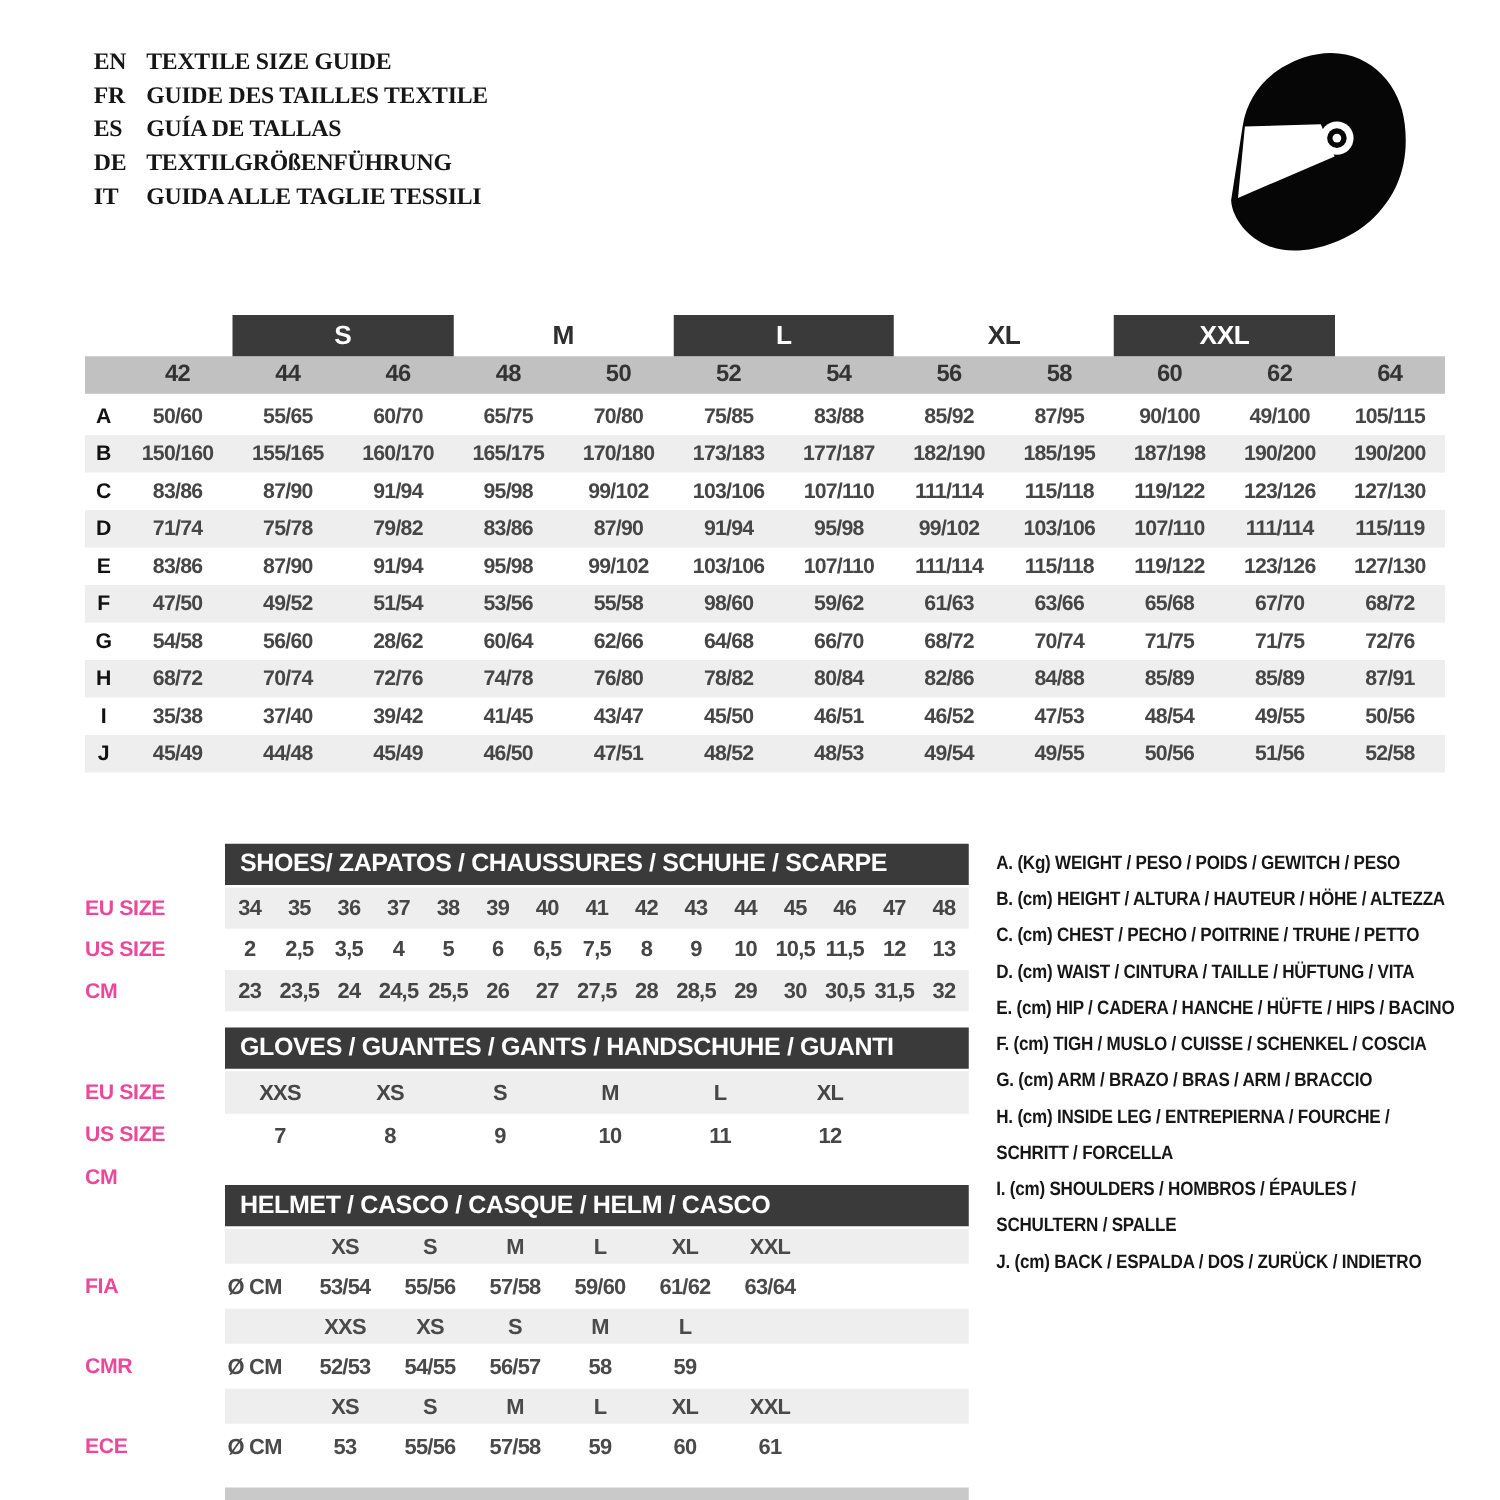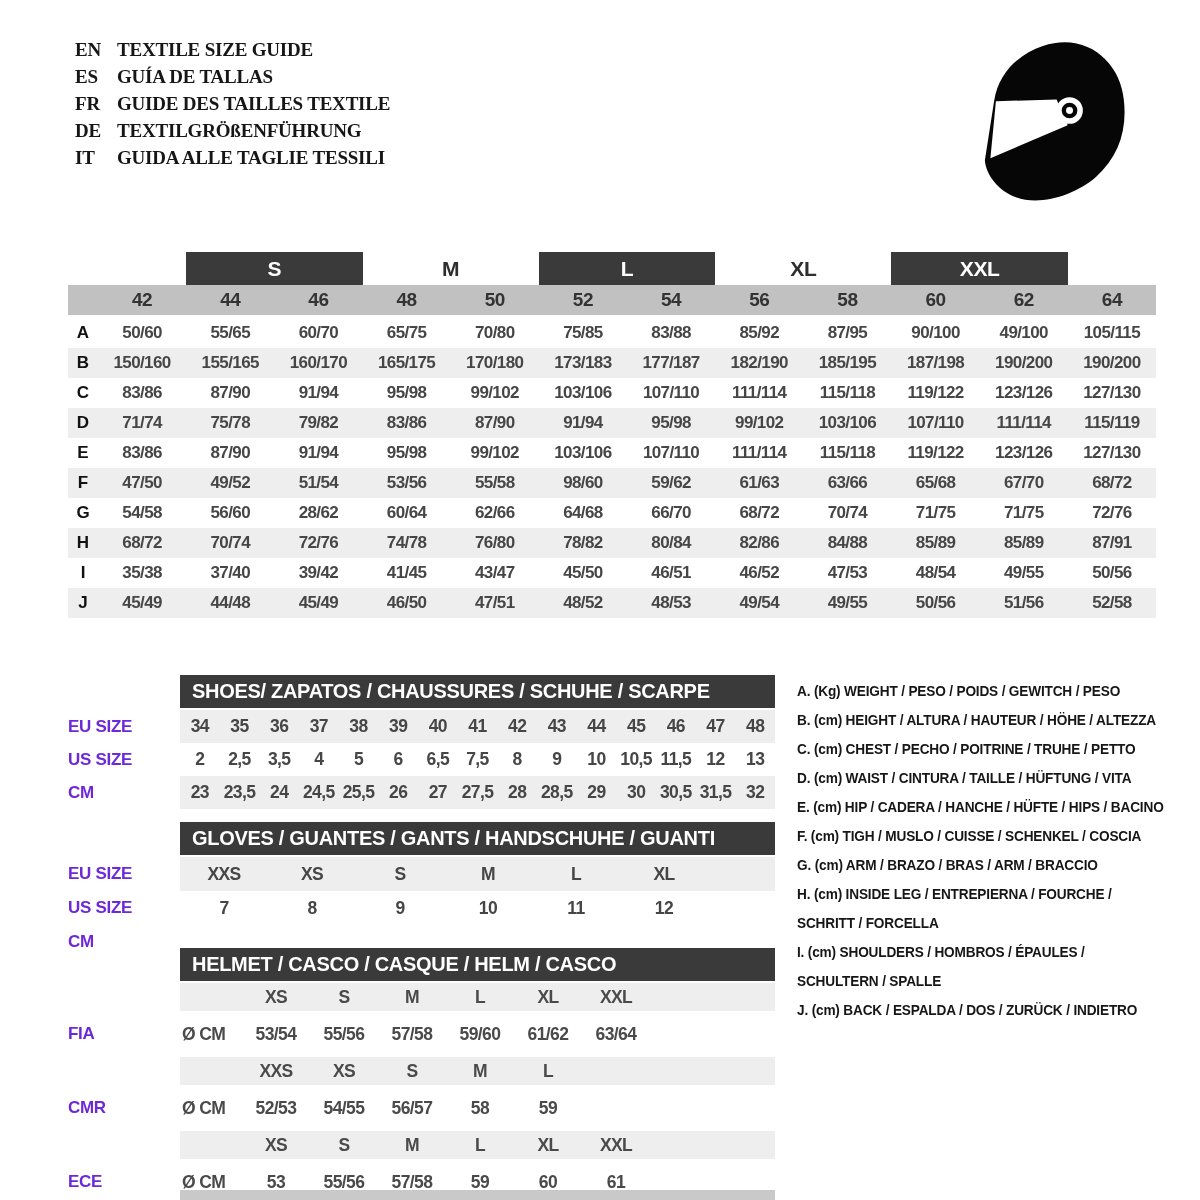--- a/index.html
+++ b/index.html
@@ -23,55 +23,55 @@
   .band-cell{display:flex;align-items:center;justify-content:center;font-size:19px;color:#333333;letter-spacing:-0.5px;}
   .data-row{height:30px;}
   .data-row.alt{background:#eeeeee;}
   .row-letter{display:flex;align-items:center;justify-content:center;font-size:17px;color:#111111;}
   .data-cell{display:flex;align-items:center;justify-content:center;font-size:17px;letter-spacing:-0.6px;color:#464646;}
   
   .block{position:absolute;left:68px;width:707px;}
   .block-bar{margin-left:112px;height:33px;background:#3a3a3b;color:#ffffff;font-size:20px;
     display:flex;align-items:center;padding-left:12px;box-sizing:border-box;letter-spacing:-0.3px;margin-bottom:2px;}
   .brow{display:flex;}
-  .brow-label{width:112px;display:flex;align-items:center;font-size:17px;color:#6d28d9;letter-spacing:-0.3px;}
+  .brow-label{width:112px;display:flex;align-items:center;font-size:17px;color:#ec4899;letter-spacing:-0.3px;}
   .brow-cells{flex:1;display:grid;}
   .gray{background:#eeeeee;}
   .bcell{display:flex;align-items:center;justify-content:center;font-size:17.5px;letter-spacing:-0.6px;color:#464646;}
   .shoes .brow{height:33px;}
   .shoes .brow-cells{grid-template-columns:repeat(15,1fr);}
   .gloves .brow{height:34px;}
   .gloves .brow-cells{grid-template-columns:repeat(6,88px) 1fr;}
   .helm-cells{grid-template-columns:62px repeat(6,68px) 1fr;}
   .helm-sizes{height:28px;}
-  .helm-values{height:46px;}
+  .helm-values{height:36px;}
   .bcell.unit{justify-content:flex-start;padding-left:2px;}
   .helm-sizes .bcell,.helm-values .bcell{color:#4a4a4a;}
   
   .legend{position:absolute;left:797px;top:676px;transform:scaleX(0.88);transform-origin:0 0;
     font-size:15.5px;line-height:29px;color:#161616;letter-spacing:-0.2px;}
   .legend-line{white-space:nowrap;}
   
   .bottom-strip{position:absolute;left:180px;top:1190px;width:595px;height:10px;background:#c9c9c9;}
 </style>
 </head>
 <body>
 
 <div class="lang">
     <div class="lang-row">
       <span class="lang-code">EN</span>
       <span class="lang-title">TEXTILE SIZE GUIDE</span>
     </div>
     <div class="lang-row">
+      <span class="lang-code">FR</span>
+      <span class="lang-title">GUIDE DES TAILLES TEXTILE</span>
+    </div>
+    <div class="lang-row">
       <span class="lang-code">ES</span>
       <span class="lang-title">GUÍA DE TALLAS</span>
-    </div>
-    <div class="lang-row">
-      <span class="lang-code">FR</span>
-      <span class="lang-title">GUIDE DES TAILLES TEXTILE</span>
     </div>
     <div class="lang-row">
       <span class="lang-code">DE</span>
       <span class="lang-title">TEXTILGRÖßENFÜHRUNG</span>
     </div>
     <div class="lang-row">
       <span class="lang-code">IT</span>
       <span class="lang-title">GUIDA ALLE TAGLIE TESSILI</span>
     </div>
   </div>

